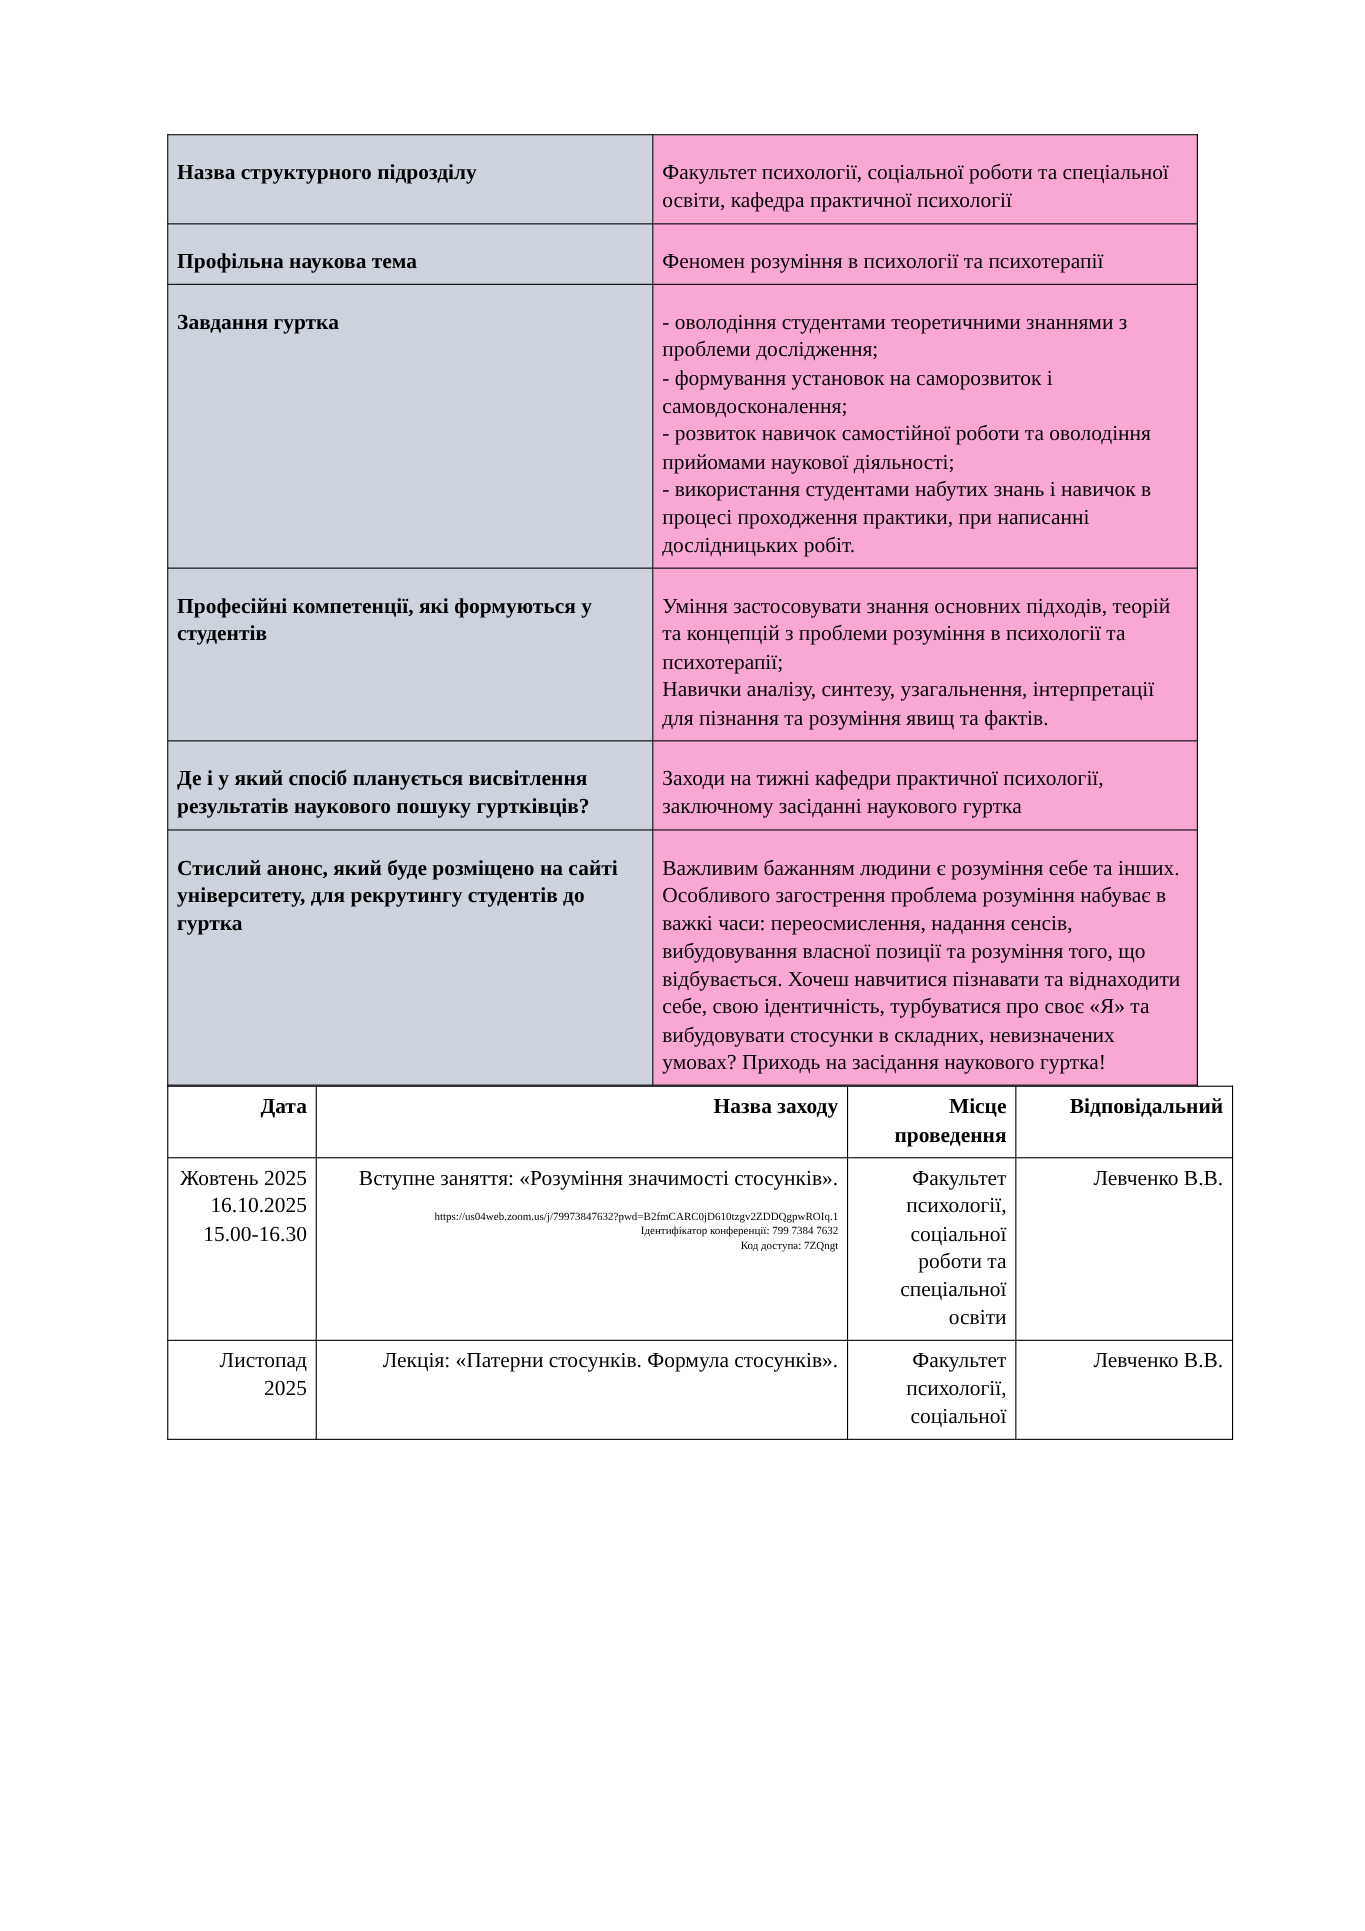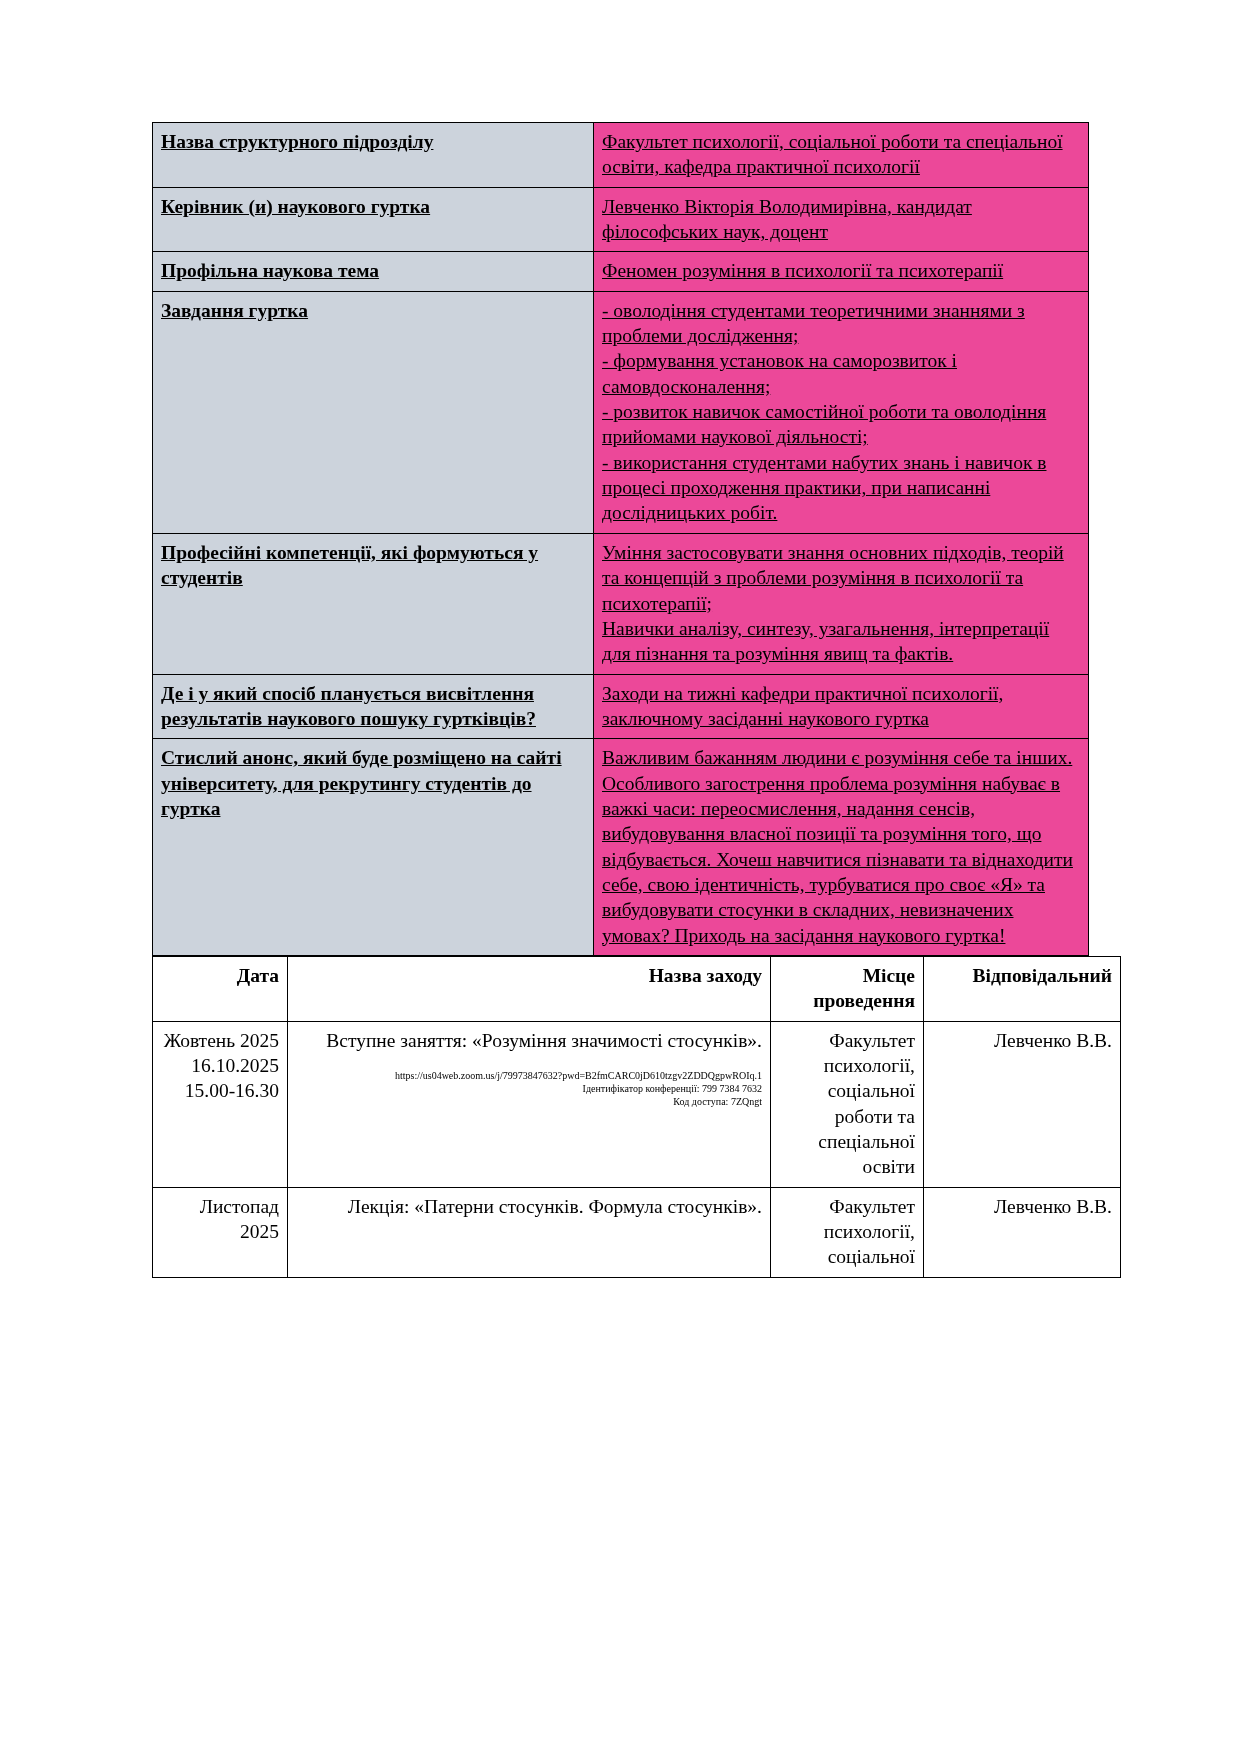--- a/index.html
+++ b/index.html
@@ -21,32 +21,31 @@
     position: relative;
   }
   table {
     border-collapse: collapse;
     width: 100%;
     table-layout: fixed;
   }
   table.info td {
     border: 1px solid #000000;
     vertical-align: top;
-    padding: 6px 8px 7px 8px;
+    padding: 22px 8px 7px 8px;
     font-size: 19.5px;
     line-height: 1.30;
-    text-decoration: underline;
   }
   table.info td.label {
     width: 424px;
     background: #ccd3dc;
     font-weight: bold;
   }
   table.info td.value {
-    background: #ec4899;
+    background: #f9a8d4;
   }
   .plan-title {
     font-weight: bold;
     font-size: 20px;
     margin: 28px 0 18px 8px;
   }
   table.plan {
     border-collapse: collapse;
     width: 100%;
     table-layout: fixed;
@@ -80,24 +79,20 @@
 </head>
 <body>
 
 <div class="page">
 
   <table class="info">
     <tbody>
       <tr>
         <td class="label">Назва структурного підрозділу</td>
         <td class="value">Факультет психології, соціальної роботи та спеціальної освіти, кафедра практичної психології</td>
-      </tr>
-      <tr>
-        <td class="label">Керівник (и) наукового гуртка</td>
-        <td class="value">Левченко Вікторія Володимирівна, кандидат філософських наук, доцент</td>
       </tr>
       <tr>
         <td class="label">Профільна наукова тема</td>
         <td class="value">Феномен розуміння в психології та психотерапії</td>
       </tr>
       <tr>
         <td class="label">Завдання гуртка</td>
         <td class="value" style="white-space: pre-line;">- оволодіння студентами теоретичними знаннями з проблеми дослідження;
 - формування установок на саморозвиток і самовдосконалення;
 - розвиток навичок самостійної роботи та оволодіння прийомами наукової діяльності;

